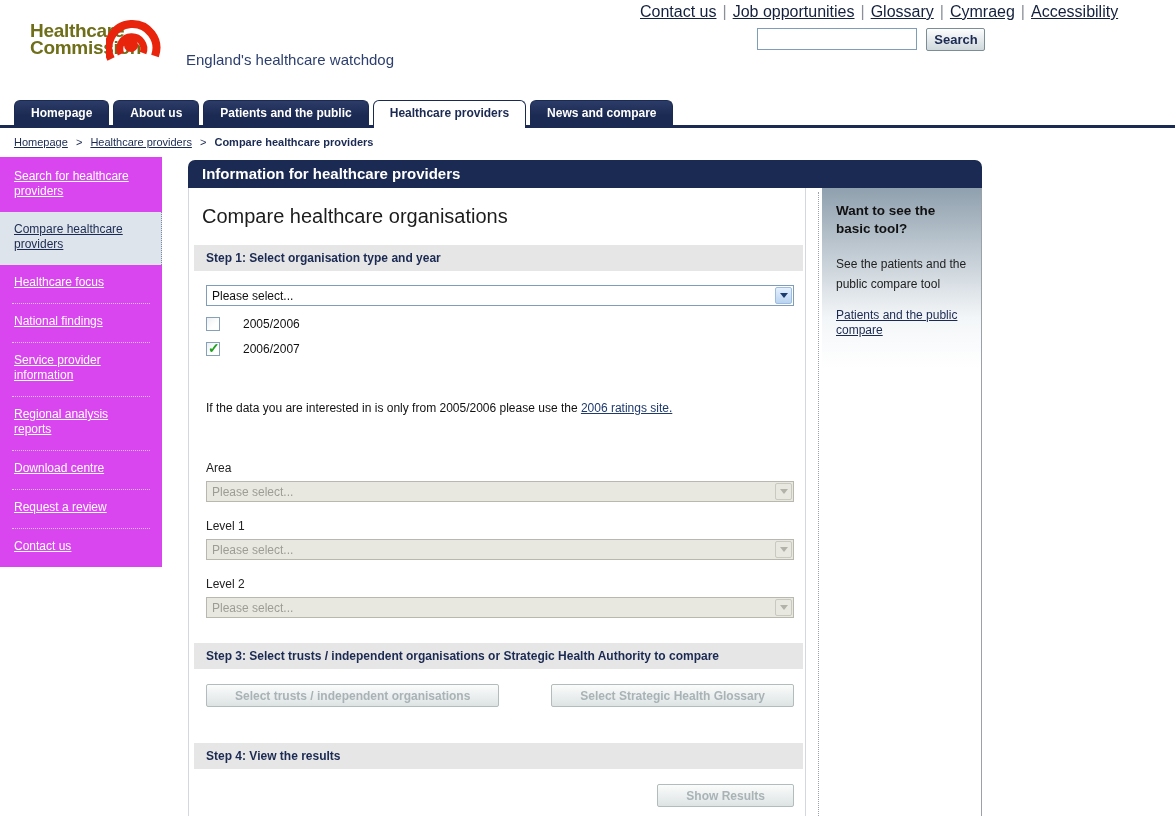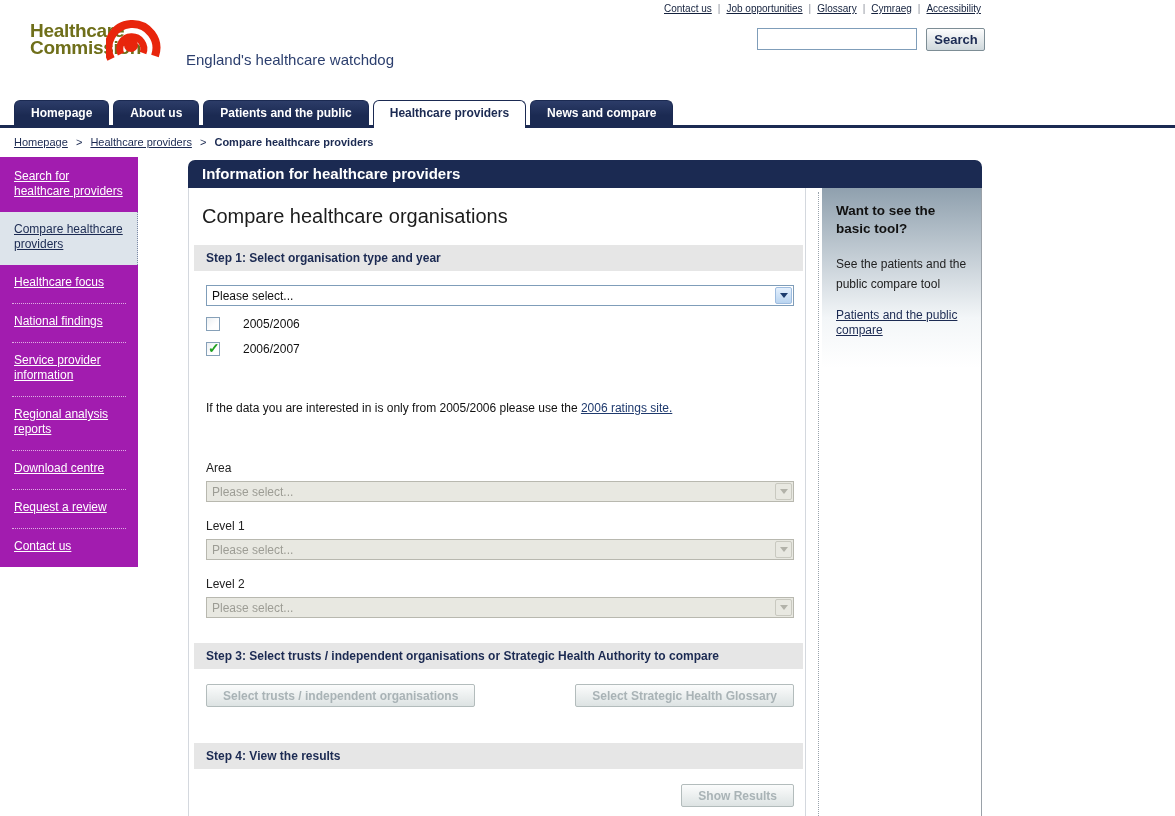--- a/index.html
+++ b/index.html
@@ -1,20 +1,20 @@
 <!DOCTYPE html>
 <html><head>
 <meta charset="utf-8">
 <style>
   * { margin:0; padding:0; box-sizing:border-box; }
   body { font-family:"Liberation Sans", sans-serif; background:#fff; }
   .page { position:relative; width:1175px; height:816px; background:#fff; overflow:hidden; }
 
   
-  .utility-links { position:absolute; top:3px; left:664px; font-size:10px; color:#14213d; white-space:nowrap; }
+  .utility-links { position:absolute; top:3px; left:640px; font-size:16px; color:#14213d; white-space:nowrap; }
   .utility-links a { color:#14213d; text-decoration:underline; }
   .utility-links .sep { color:#8a8f99; margin:0 6px; }
 
   .search-area { position:absolute; top:28px; left:757px; }
   .search-input { width:160px; height:22px; border:1px solid #7f9db9; font-size:12px; padding:2px 4px; vertical-align:top; }
   .search-btn { margin-left:5px; width:59px; height:23px; border:1px solid #7d8d95; border-radius:2px;
     background:linear-gradient(#fdfdfd,#cfd8dc); color:#1b2a52; font-weight:bold; font-size:13px;
     font-family:"Liberation Sans", sans-serif; cursor:pointer; vertical-align:top; }
 
   .logo { position:absolute; top:22px; left:30px; color:#6f6f1a; font-weight:bold; font-size:19px; line-height:17px; letter-spacing:-0.3px; }
@@ -28,21 +28,21 @@
   .tab:first-child { margin-left:14px; }
   .tab.active { background:#fff; color:#1b2a52; margin-bottom:-3px; padding-bottom:8px; z-index:2; }
 
   
   .breadcrumb { position:absolute; top:136px; left:14px; font-size:11px; color:#1b2a52; }
   .breadcrumb a { color:#1b2a52; text-decoration:underline; }
   .breadcrumb .bc-sep { margin:0 5px; }
   .breadcrumb .current { font-weight:bold; }
 
   
-  .left-nav { position:absolute; top:157px; left:0; width:138px; background:#a21caf; padding-top:2px; }
+  .left-nav { position:absolute; top:157px; left:0; width:162px; background:#d946ef; padding-top:2px; }
   .nav-item { display:block; padding:10px 14px 13px; font-size:12px; color:#fff; text-decoration:underline; line-height:15px; }
   .nav-item.active { background:#dde4eb; color:#1b2a52; border-right:1px dotted #7c89a6; }
   .nav-divider { border-bottom:1px dotted rgba(255,255,255,0.65); margin:0 12px; height:1px; }
 
   
   .content-header { position:absolute; top:160px; left:188px; width:794px; height:28px; background:#1b2a52;
     border-radius:7px 7px 0 0; color:#fff; font-size:15px; font-weight:bold; line-height:28px; padding-left:14px; z-index:3; }
 
   
   .main-panel { position:absolute; top:188px; left:188px; width:618px; height:628px; background:#fff;
@@ -70,21 +70,21 @@
   .checkbox.checked .check-glyph { display:block; }
   .cb-label { margin-left:11px; font-size:12px; color:#111; }
 
   .note-line { margin-top:45px; font-size:12px; color:#111; }
   .note-line a { color:#1f3a6e; text-decoration:underline; }
 
   .field-label { margin-top:17px; margin-bottom:6px; font-size:12px; color:#222; }
 
   .btn-row { display:flex; justify-content:space-between; margin-top:15px; }
   .btn-disabled { height:23px; border:1px solid #b3bcbc; border-radius:2px; background:linear-gradient(#fbfcfc,#dde3e3);
-    color:#a9b3b6; font-weight:bold; font-size:12px; font-family:"Liberation Sans", sans-serif; padding:0 16px; }
+    color:#a9b3b6; font-weight:bold; font-size:12px; font-family:"Liberation Sans", sans-serif; padding:0 28px; }
   .btn-row-right { display:flex; justify-content:flex-end; margin-top:15px; }
 
   .spacer-s3 { height:25px; } .spacer-s4 { height:36px; } .spacer-s2 { height:29px; }
 
   
   .dotted-sep { position:absolute; top:192px; left:818px; height:624px; border-left:1px dotted #9aa3ac; }
   .aside-panel { position:absolute; top:188px; left:822px; width:160px; height:628px;
     background:linear-gradient(#8fa0ae, #f3f6f8 130px, #fff 180px); border-right:1px solid #9aa1a8; padding:14px 12px 0 14px; }
   .aside-heading { font-size:13.5px; font-weight:bold; color:#111; line-height:18px; }
   .aside-text { margin-top:16px; font-size:12px; color:#222; line-height:20px; }

